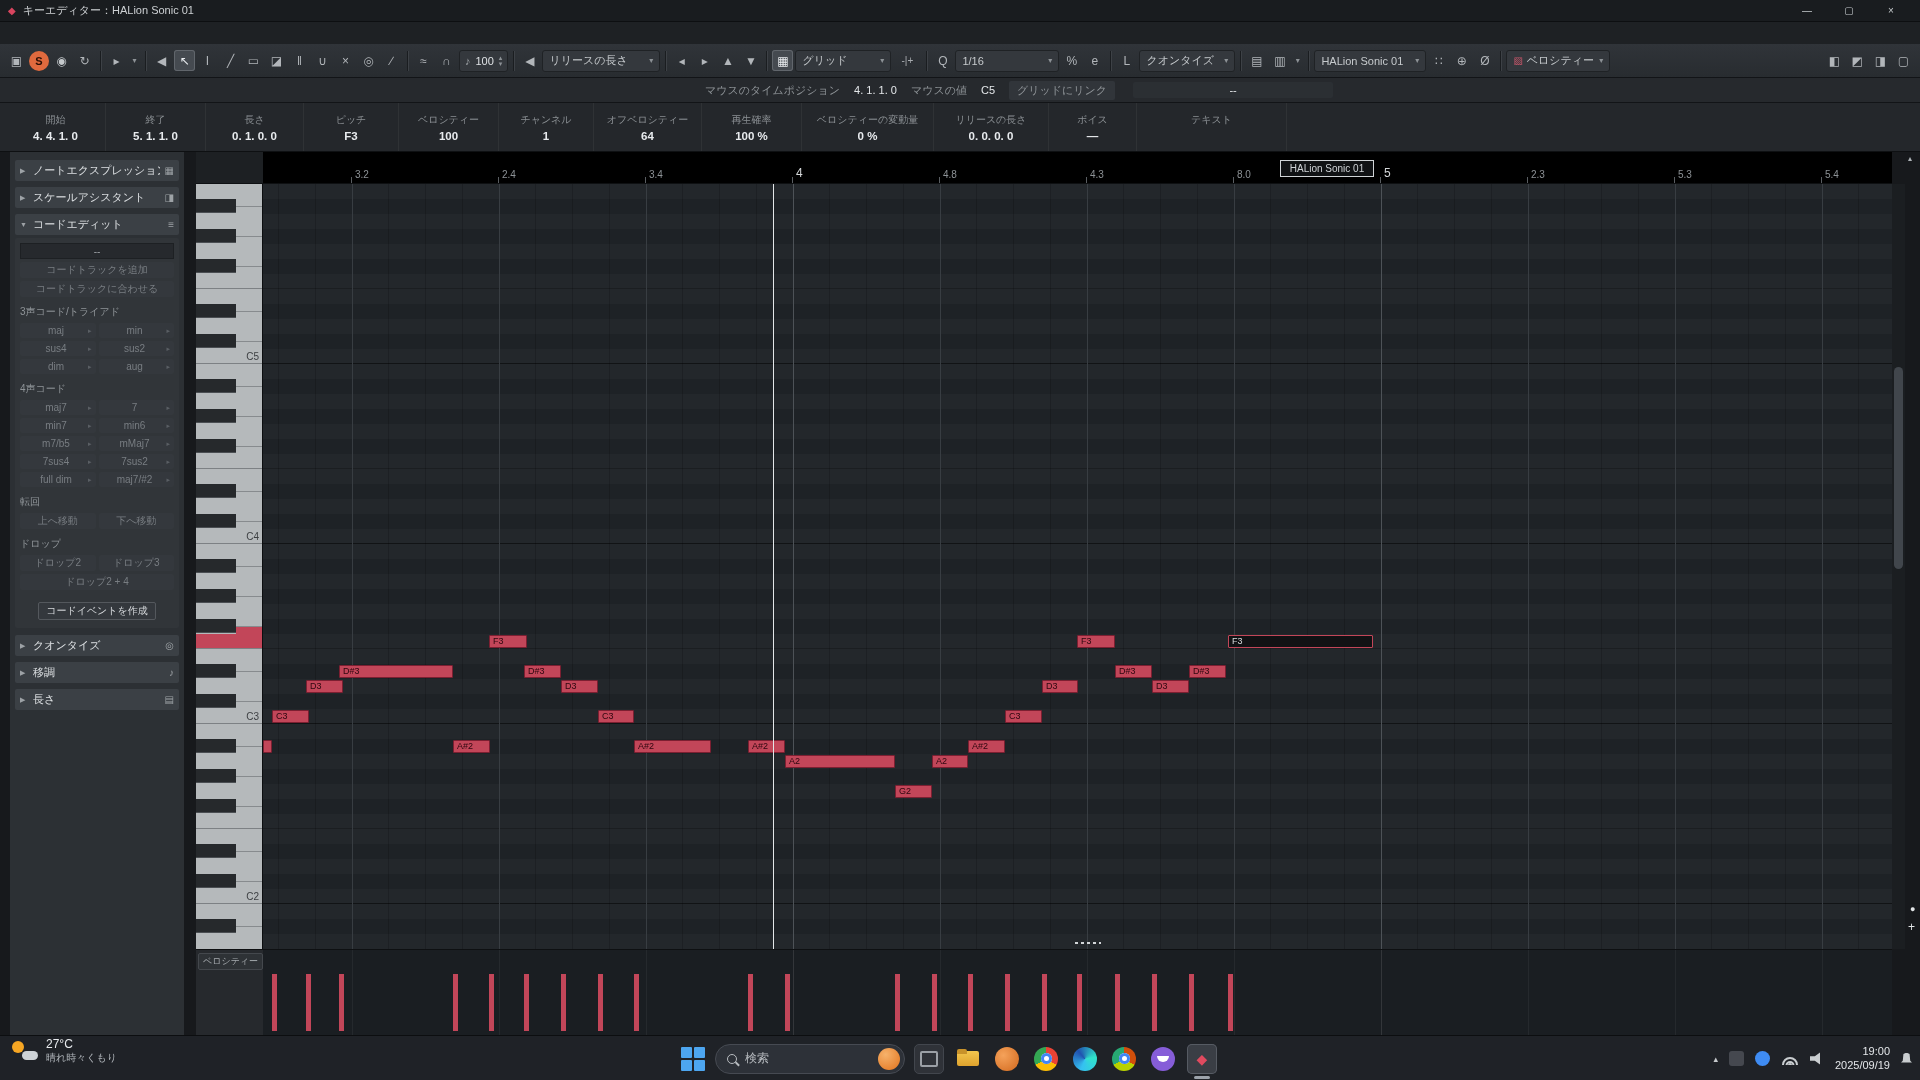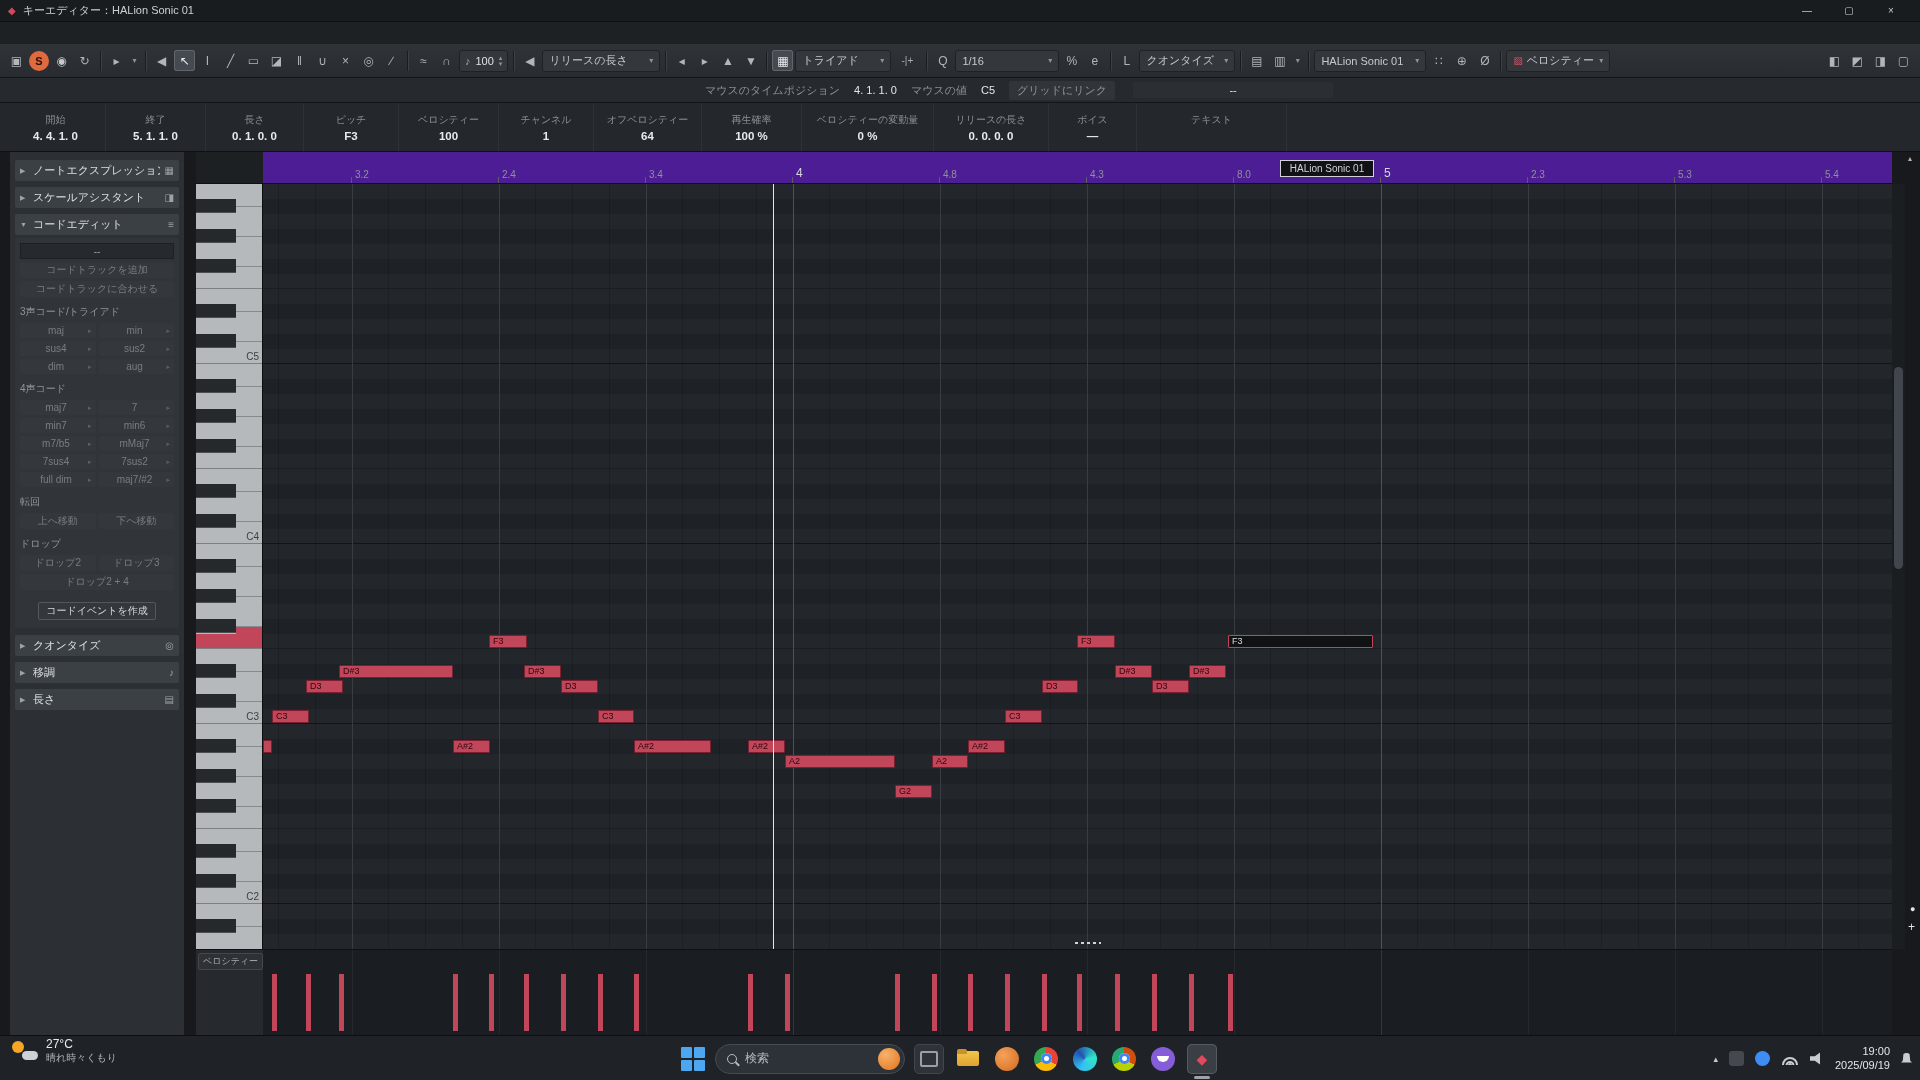--- a/index.html
+++ b/index.html
@@ -59,21 +59,21 @@
 .sb-btn.create{margin:9px 18px 0;height:18px;border:1px solid #54585d;color:#d6d9dc}
 .sb-label{font-size:10px;color:#8f9498;margin:5px 0 1px}
 .crow{display:flex;gap:3px}
 .crow>*{flex:1}
 .cbtn{height:15px;background:#34383d;border-radius:2px;display:flex;align-items:center;padding:0 4px;font-size:10px;color:#787d82}
 .cbtn .cl{flex:1;text-align:center;white-space:nowrap;overflow:hidden}
 .cbtn .ca{font-size:7px;color:#5a5f64}
 
 
 .ruler-corner{position:absolute;left:196px;top:0;width:67px;height:32px;background:#1d2023;border-bottom:1px solid #0e1012}
-.ruler{position:absolute;left:263px;top:0;width:1629px;height:32px;background:#4c1d95;border-bottom:1px solid #0e1012;overflow:hidden}
+.ruler{position:absolute;left:263px;top:0;width:1629px;height:32px;background:#000000;border-bottom:1px solid #0e1012;overflow:hidden}
 .rtick{position:absolute;bottom:0;width:1px;height:6px;background:#5a5e62}
 .rlab{position:absolute;bottom:3px;font-size:10px;color:#8d9296}
 .rlab.bar{font-size:12px;color:#d5d8da}
 .rflag{position:absolute;top:8px;height:17px;border:1px solid #cfd3d6;background:#101214;color:#cfd3d6;font-size:10px;display:flex;align-items:center;justify-content:center;white-space:nowrap}
 .keys{position:absolute;left:196px;top:32px;width:67px;height:765px;background:#b5b9bb;overflow:hidden;border-right:1px solid #0c0e10}
 .krow{position:absolute;left:0;width:67px;height:15px}
 .k-w{background:#b5b9bb}
 .k-w.bound{box-shadow:inset 0 -1px 0 #7d8184}
 .k-w.k-hl{background:#c24659}
 .k-b{background:#b5b9bb}
@@ -212,21 +212,21 @@
         <span class="dd">▾</span>
       </div>
       <div class="tb-sep"></div>
       <div class="tb-icon">◂</div>
       <div class="tb-icon">▸</div>
       <div class="tb-icon">▲</div>
       <div class="tb-icon">▼</div>
       <div class="tb-sep"></div>
       <div class="tb-icon active">▦</div>
       <div class="tb-select" style="width: 96px;">
-        <span class="lbl">トライアド</span>
+        <span class="lbl">グリッド</span>
         <span class="dd">▾</span>
       </div>
       <div class="tb-icon wide">-|+</div>
       <div class="tb-sep"></div>
       <div class="tb-icon">Q</div>
       <div class="tb-select" style="width: 104px;">
         <span class="lbl">1/16</span>
         <span class="dd">▾</span>
       </div>
       <div class="tb-icon">%</div>

